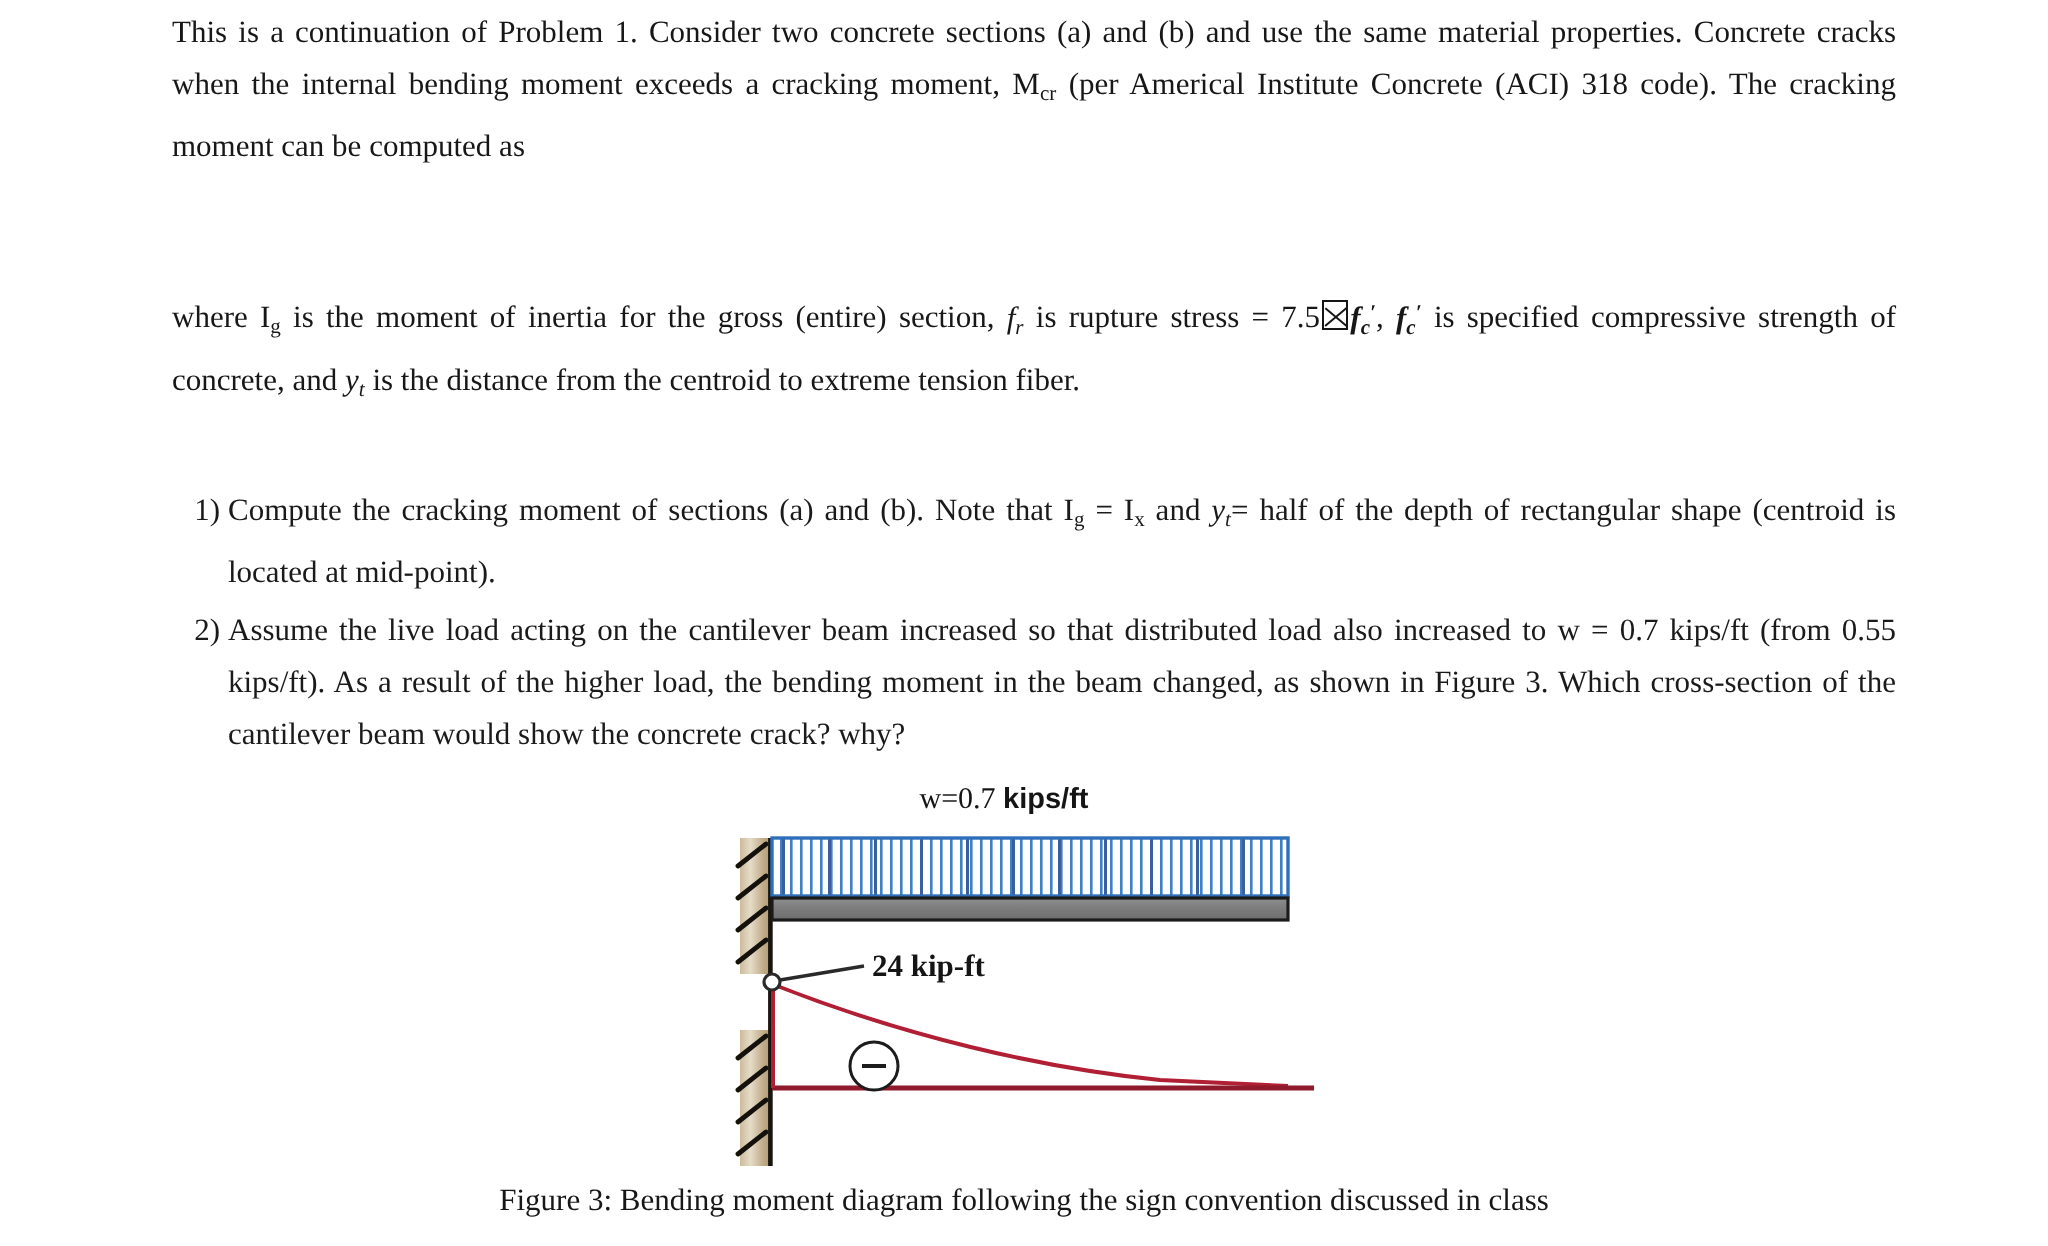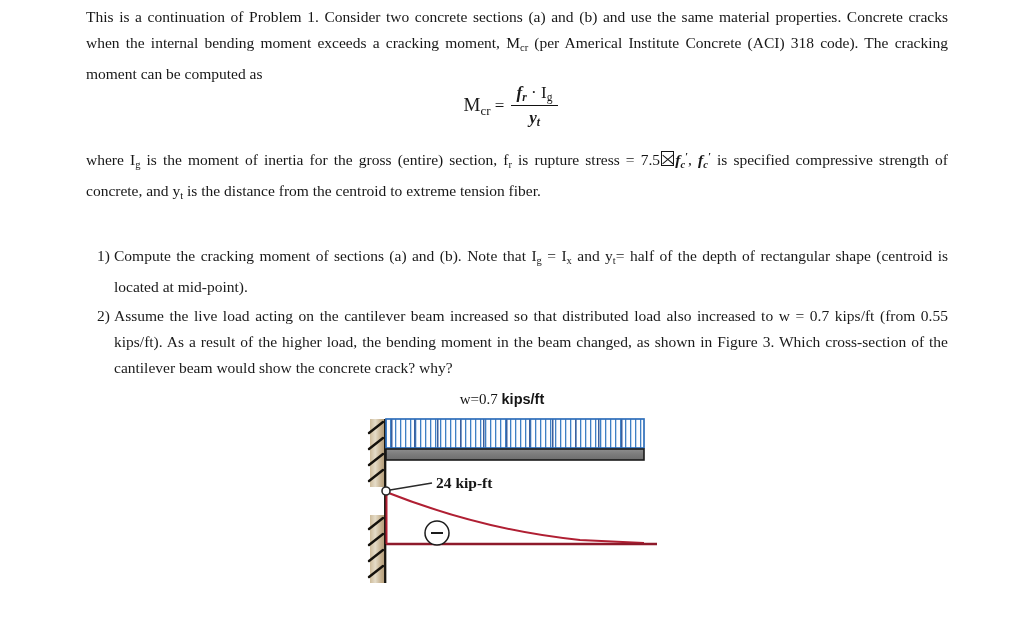--- a/index.html
+++ b/index.html
@@ -58,21 +58,21 @@
     top: 0;
     width: 24px;
     text-align: right;
     font-size: 15.5px;
   }
   .item-1 { left: 114px; top: 243px; width: 834px; }
   .item-2 { left: 114px; top: 303px; width: 834px; }
 
   sub { font-size: 0.68em; vertical-align: -0.28em; }
   sup { font-size: 0.68em; vertical-align: 0.45em; }
-  .ital { }
+  .ital { font-style: italic; }
   .bolditalic { font-style: italic; font-weight: bold; }
 
   
   .frac {
     display: inline-block;
     vertical-align: middle;
     text-align: center;
     margin: 0 2px;
     position: relative;
     top: -1px;
@@ -154,28 +154,20 @@
 </style>
 </head>
 <body>
 
 <div class="page">
 
   <div class="para p-intro">
     <span>This is a continuation of Problem 1. Consider two concrete sections (a) and (b) and use the same material properties. Concrete cracks when the internal bending moment exceeds a cracking moment, </span><span><span>M</span><sub>cr</sub></span><span> (per Americal Institute Concrete (ACI) 318 code). The cracking moment can be computed as</span>
   </div>
 
-  <div class="eq-block">
-    <span class="mcr"><span>M</span><sub>cr</sub></span>
-    <span>=</span>
-    <span class="frac">
-      <span class="numer"><span class="bolditalic">f</span><sub class="bolditalic">r</sub> <span>·</span> <span>I</span><sub>g</sub></span>
-      <span class="denom"><span class="bolditalic">y</span><sub class="bolditalic">t</sub></span>
-    </span>
-  </div>
 
   <div class="para p-where">
     <span>where I</span><sub>g</sub><span> is the moment of inertia for the gross (entire) section, </span><span class="ital"><span>f</span><sub>r</sub></span><span> is rupture stress = 7.5</span><span class="boxglyph"></span><span class="bolditalic"><span>f</span><sub>c</sub><sup>′</sup></span><span>, </span><span class="bolditalic"><span>f</span><sub>c</sub><sup>′</sup></span><span> is specified compressive strength of concrete, and </span><span class="ital"><span>y</span><sub>t</sub></span><span> is the distance from the centroid to extreme tension fiber.</span>
   </div>
 
 
   <div class="item item-1">
     <span class="num">1)</span><span>Compute the cracking moment of sections (a) and (b). Note that I</span><sub>g</sub><span> = I</span><sub>x</sub><span> and </span><span class="ital"><span>y</span><sub>t</sub></span><span>= half of the depth of rectangular shape (centroid is located at mid-point).</span>
   </div>
 
@@ -275,14 +267,15 @@
         <text x="436" y="102" font-family="Liberation Serif, serif" font-size="15.5" font-weight="bold" fill="#151515">24 kip-ft</text>
 
         <g>
           <circle cx="437" cy="147" r="12" fill="#ffffff" stroke="#1c1c1c" stroke-width="1.5"></circle>
           <line x1="431" y1="147" x2="443" y2="147" stroke="#1c1c1c" stroke-width="2"></line>
         </g>
       </g>
     </svg>
   </div>
 
+  <div class="fig-caption">Figure 3: Bending moment diagram following the sign convention discussed in class</div>
 
 </div>
 
 </body></html>

